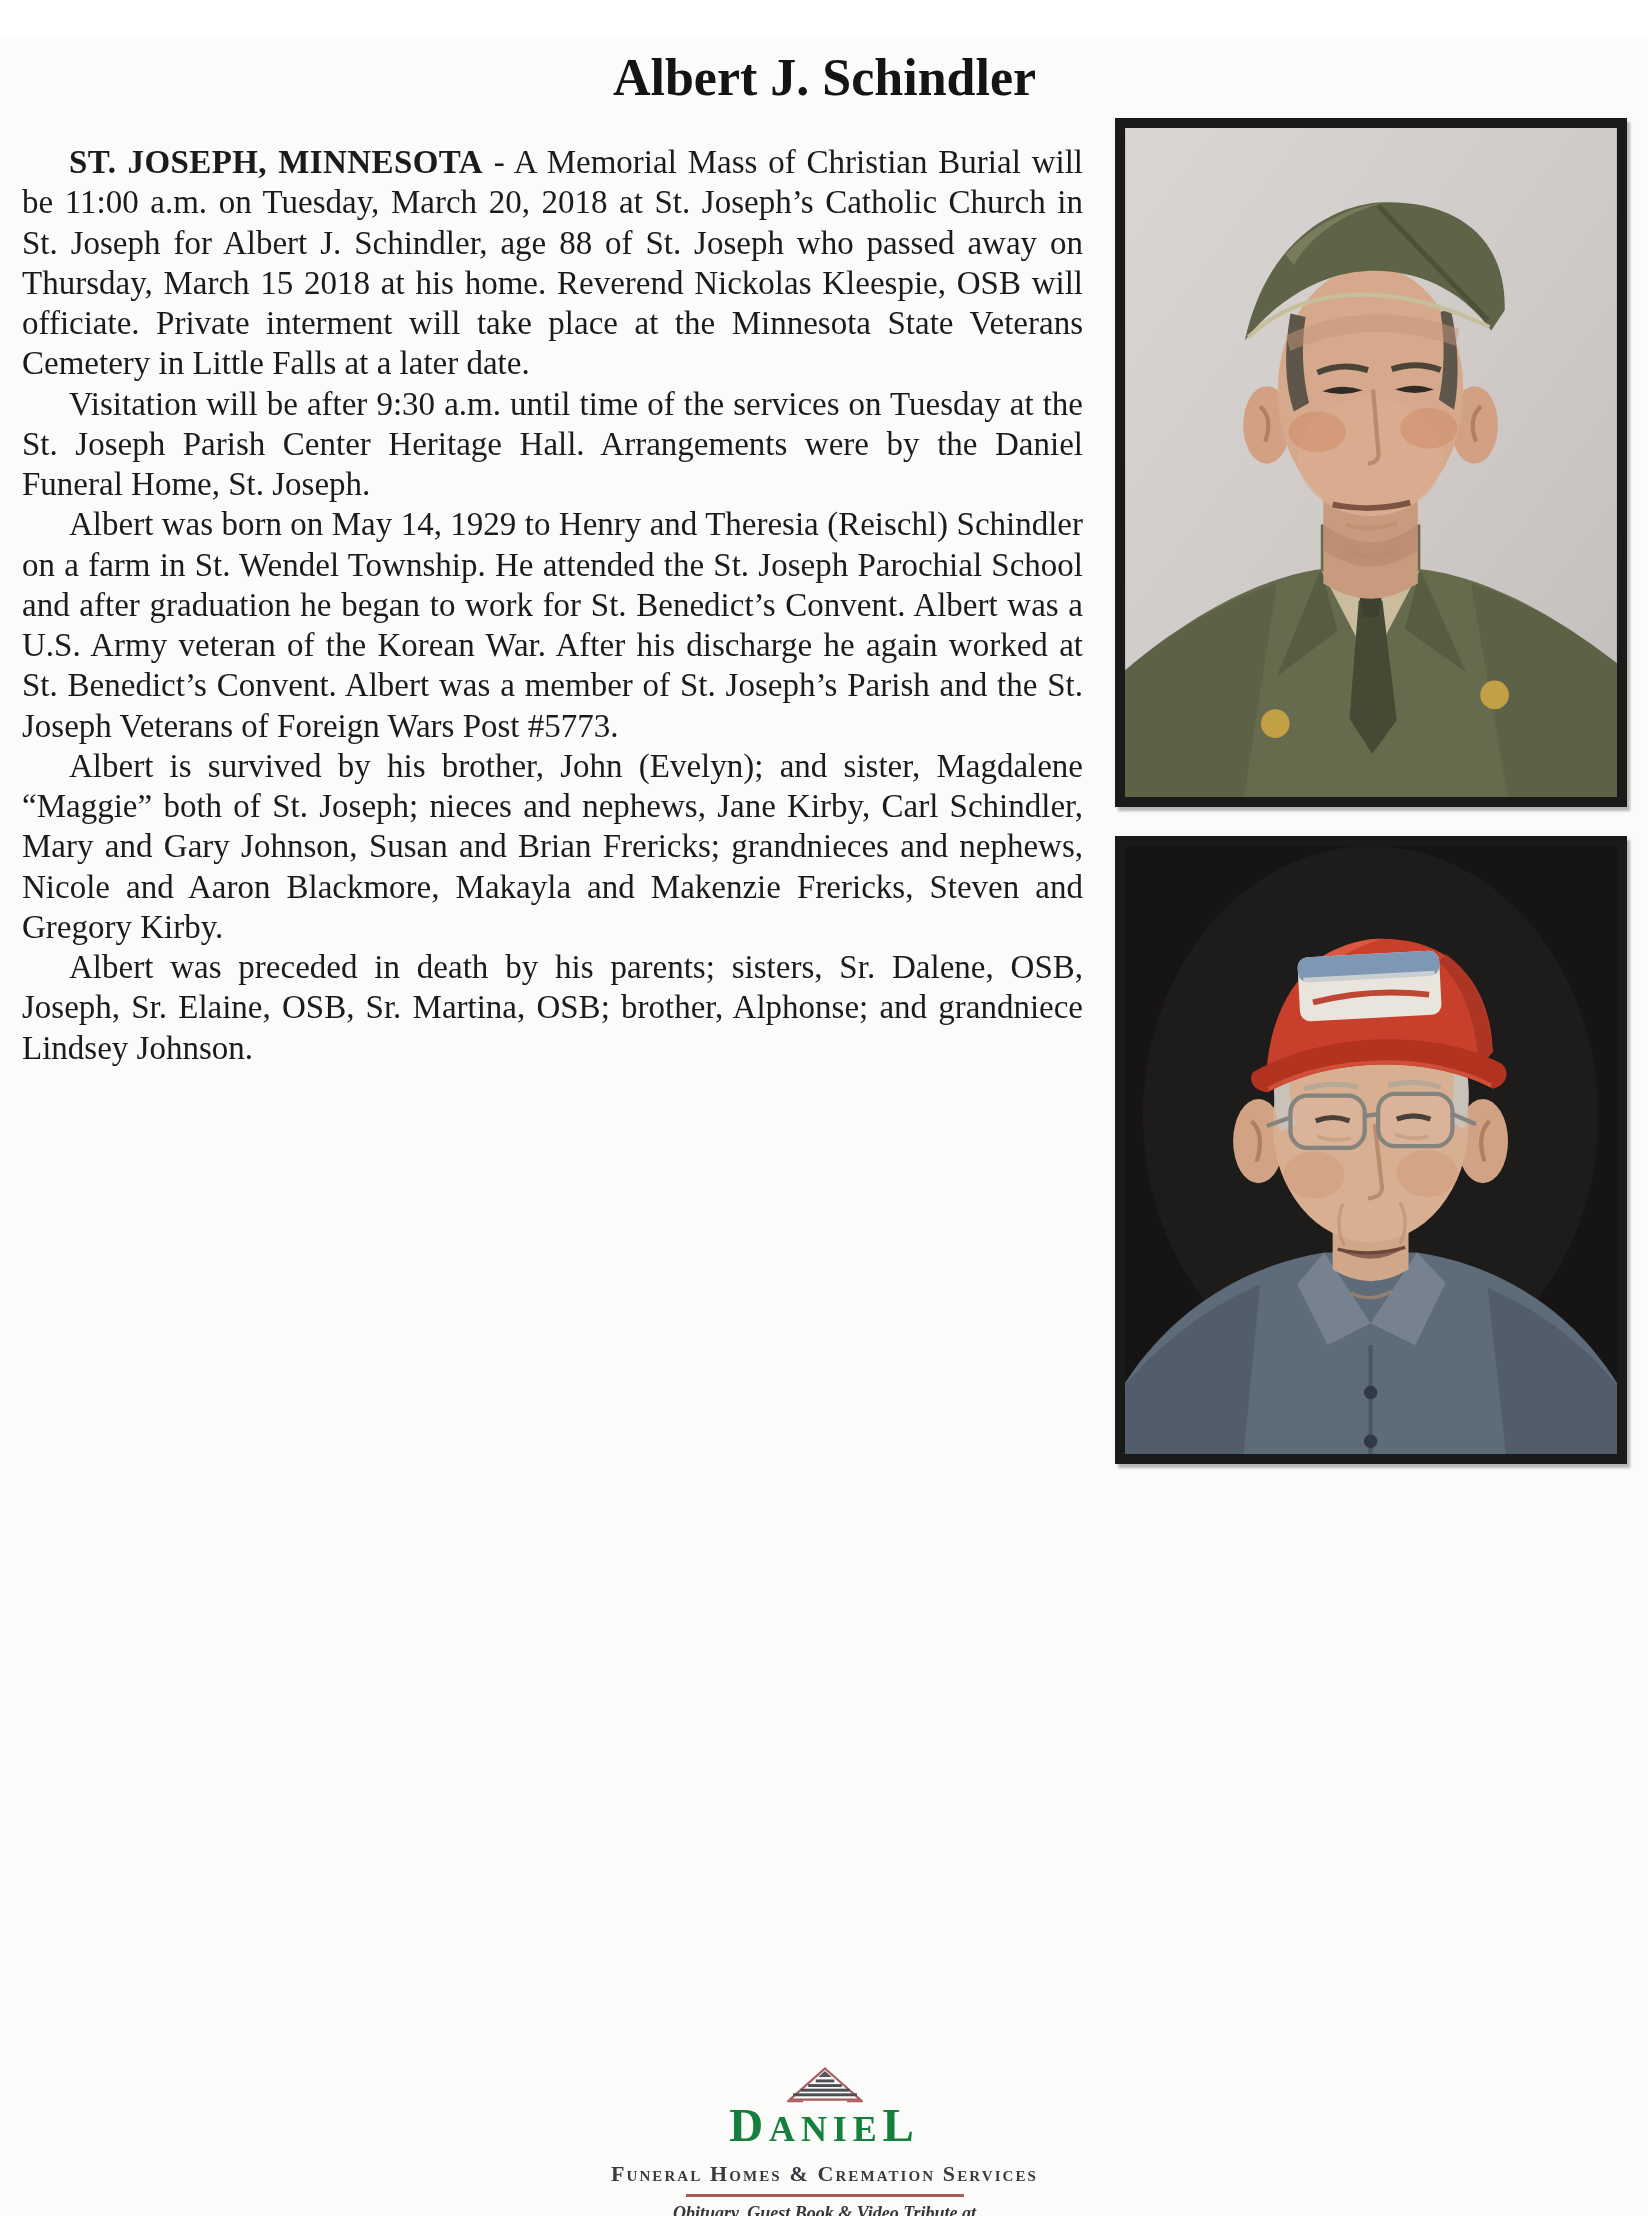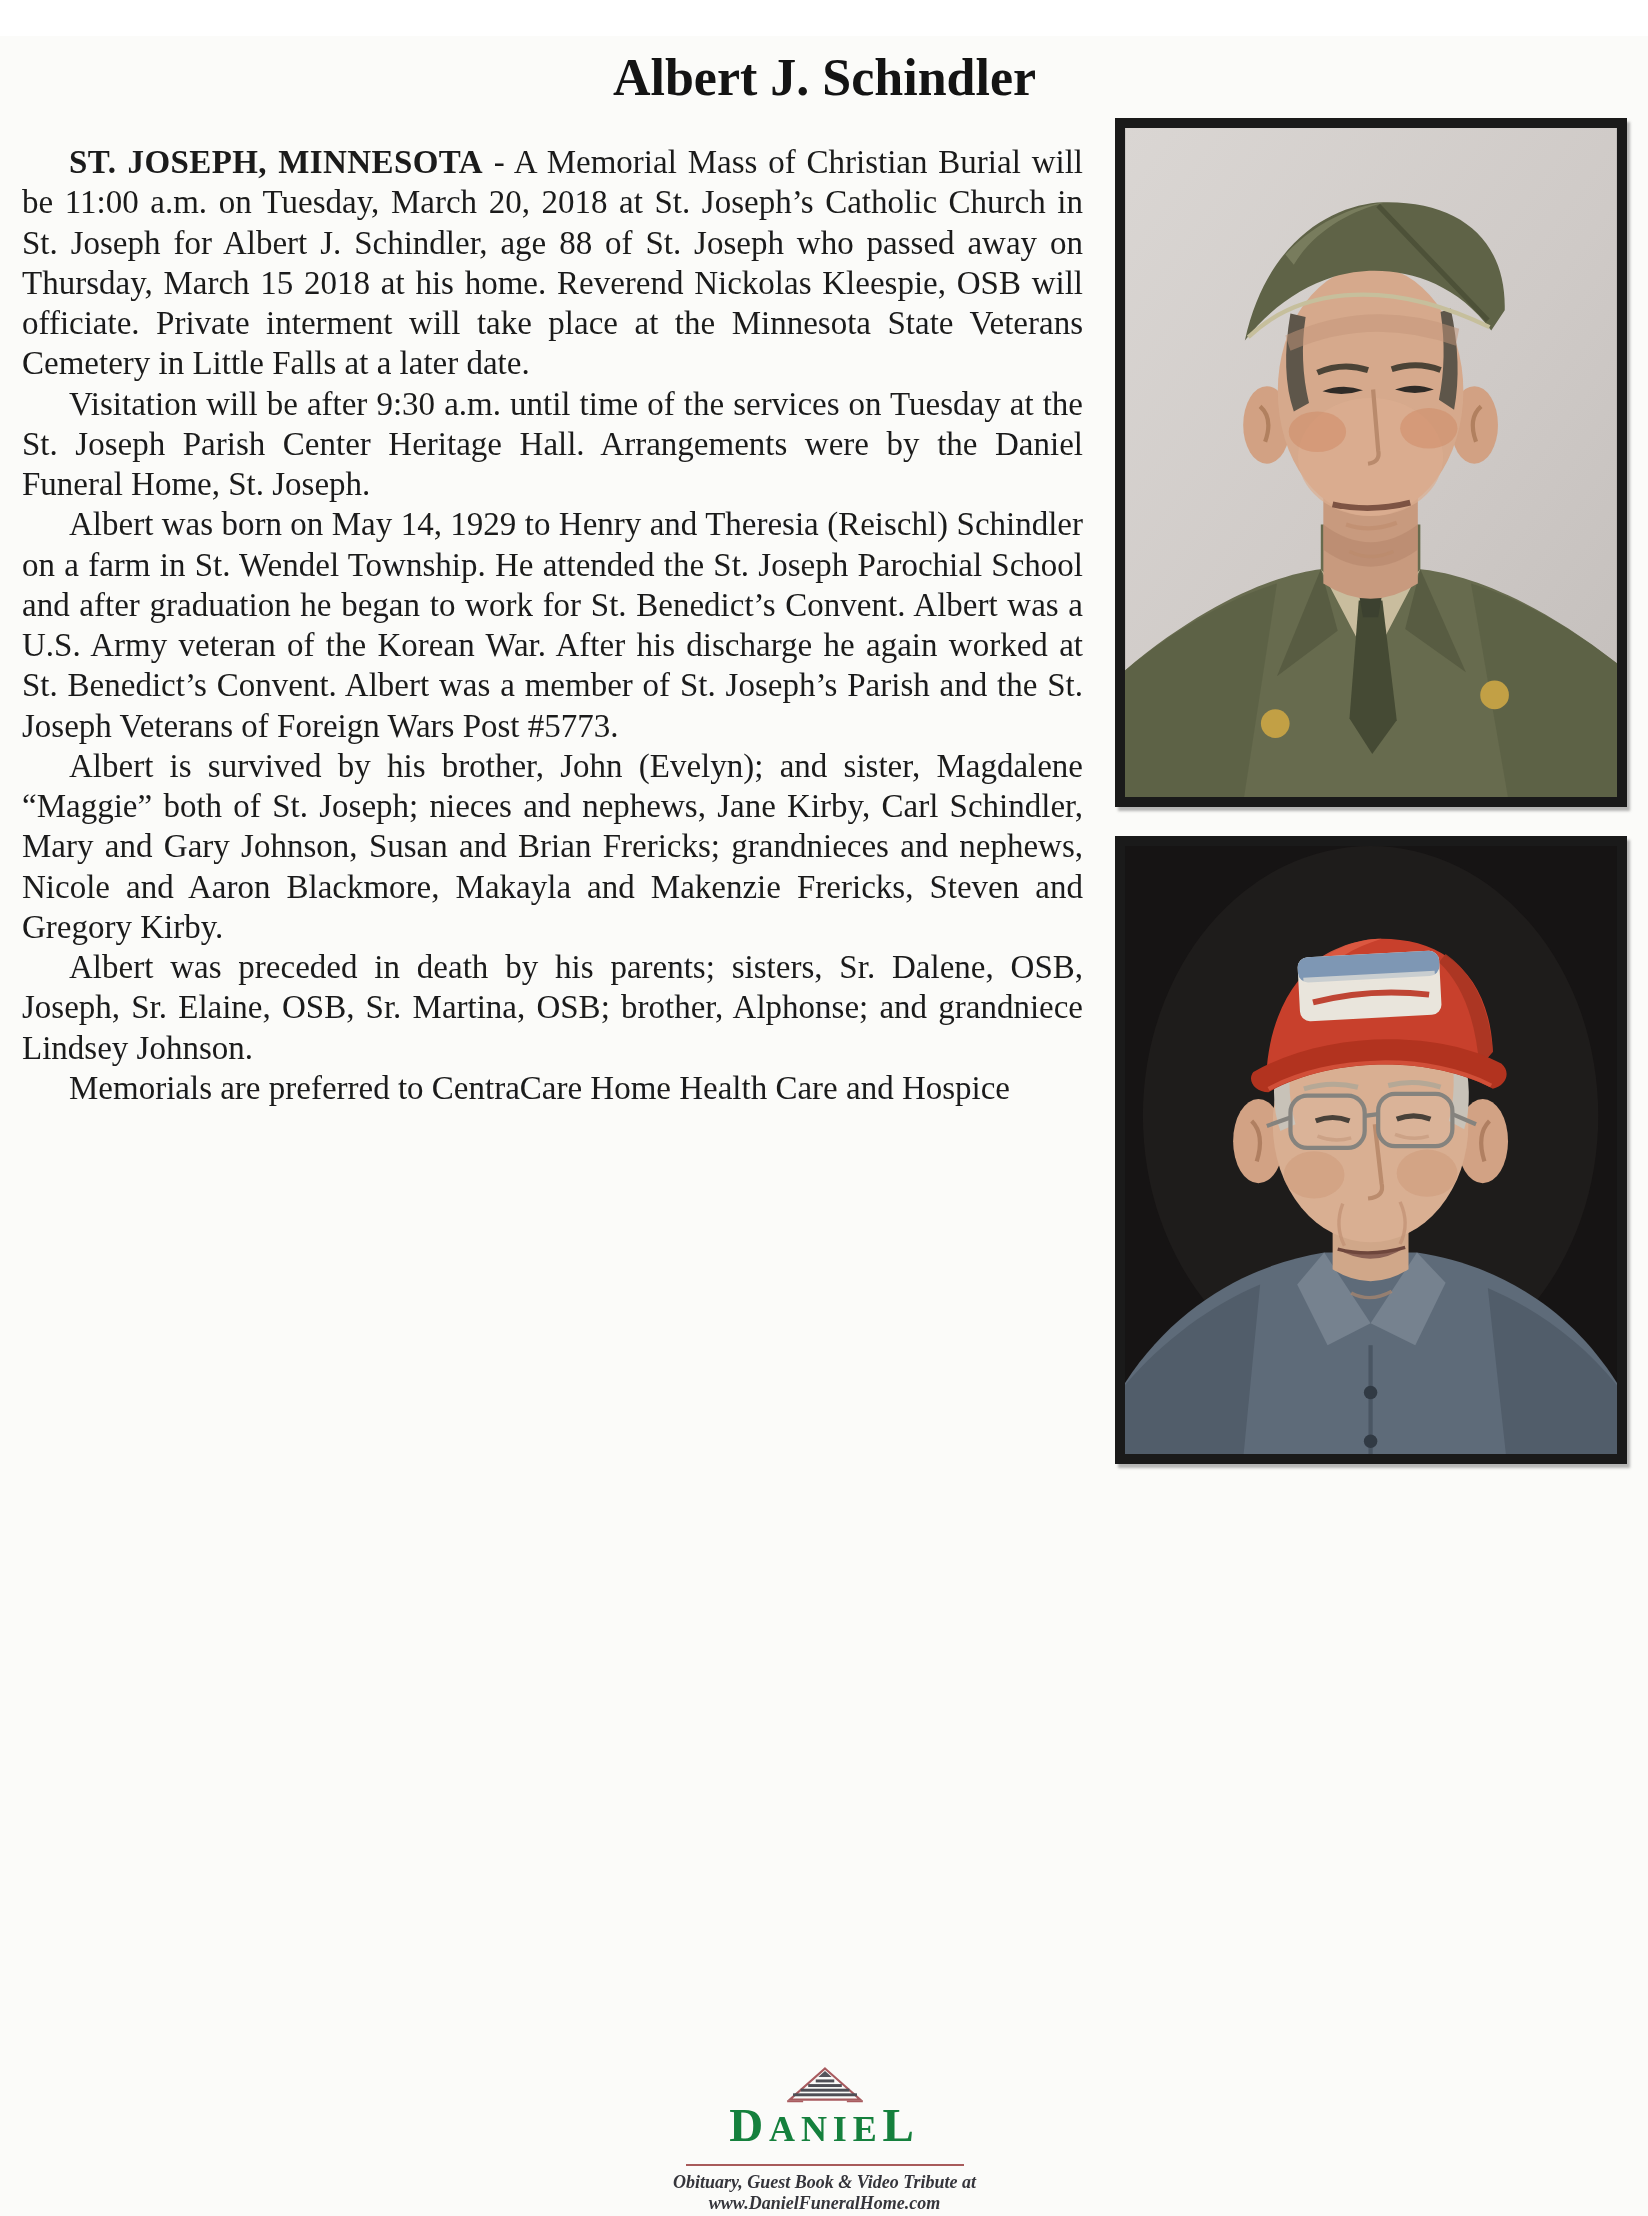--- a/index.html
+++ b/index.html
@@ -205,35 +205,35 @@
         </svg>
       </figure>
 
     </div>
 
     <p><span class="lead-in">ST. JOSEPH, MINNESOTA</span><span> - A Memorial Mass of Christian Burial will be 11:00 a.m. on Tuesday, March 20, 2018 at St. Joseph’s Catholic Church in St. Joseph for Albert J. Schindler, age 88 of St. Joseph who passed away on Thursday, March 15 2018 at his home. Reverend Nickolas Kleespie, OSB will officiate. Private interment will take place at the Minnesota State Veterans Cemetery in Little Falls at a later date.</span></p>
     <p>Visitation will be after 9:30 a.m. until time of the services on Tuesday at the St. Joseph Parish Center Heritage Hall. Arrangements were by the Daniel Funeral Home, St. Joseph.</p>
     <p>Albert was born on May 14, 1929 to Henry and Theresia (Reischl) Schindler on a farm in St. Wendel Township. He attended the St. Joseph Parochial School and after graduation he began to work for St. Benedict’s Convent. Albert was a U.S. Army veteran of the Korean War. After his discharge he again worked at St. Benedict’s Convent. Albert was a member of St. Joseph’s Parish and the St. Joseph Veterans of Foreign Wars Post #5773.</p>
     <p>Albert is survived by his brother, John (Evelyn); and sister, Magdalene “Maggie” both of St. Joseph; nieces and nephews, Jane Kirby, Carl Schindler, Mary and Gary Johnson, Susan and Brian Frericks; grandnieces and nephews, Nicole and Aaron Blackmore, Makayla and Makenzie Frericks, Steven and Gregory Kirby.</p>
     <p>Albert was preceded in death by his parents; sisters, Sr. Dalene, OSB, Joseph, Sr. Elaine, OSB, Sr. Martina, OSB; brother, Alphonse; and grandniece Lindsey Johnson.</p>
-    <p>Memorials are preferred to CentraCare Home Health Care and Hospice</p>
 
   </div>
 
   <div class="footer">
     <svg class="logo-triangle" width="78" height="37" viewBox="0 0 184 88">
       <path d="M92 6 L176 80 L8 80 Z" fill="none" stroke="#a85b5f" stroke-width="5"></path>
       <path d="M92 12 L108 26 L76 26 Z" fill="#55555c"></path>
       <rect x="70" y="32" width="44" height="7" fill="#4e4e55"></rect>
       <rect x="52" y="43" width="80" height="7" fill="#4e4e55"></rect>
       <rect x="34" y="54" width="116" height="7" fill="#4e4e55"></rect>
       <rect x="16" y="65" width="152" height="7" fill="#4e4e55"></rect>
       <path d="M2 84 L40 84 M144 84 L182 84" stroke="#a85b5f" stroke-width="4"></path>
     </svg>
     <div class="brand"><span class="big">D</span><span class="mid">ANIE</span><span class="big">L</span></div>
+    <div class="tagline">Funeral Homes &amp; Cremation Services</div>
     <div class="rule"></div>
     <div class="tribute">Obituary, Guest Book &amp; Video Tribute at</div>
     <div class="tribute">www.DanielFuneralHome.com</div>
 
   </div>
 
 </div>
 
 
 </body></html>

